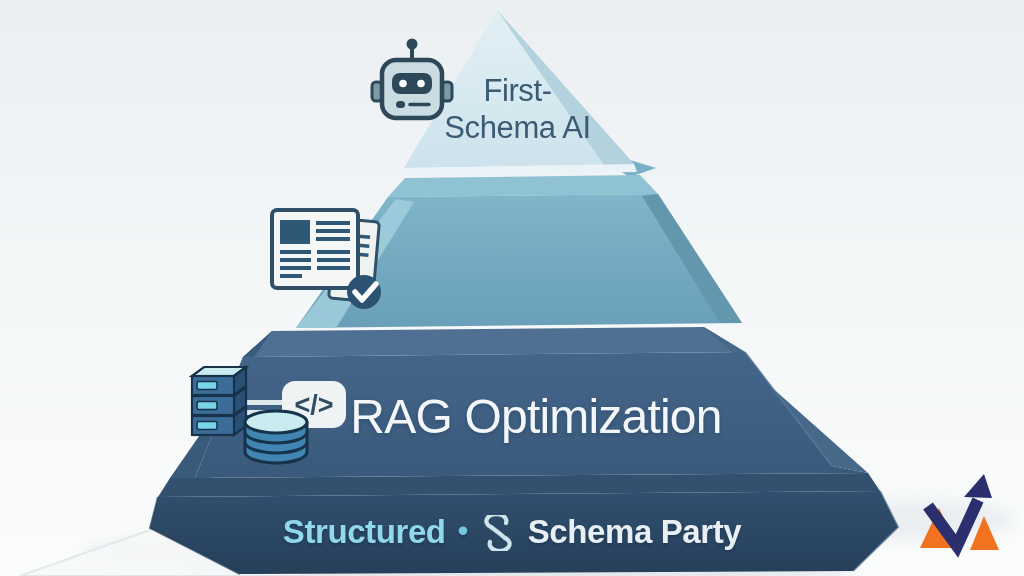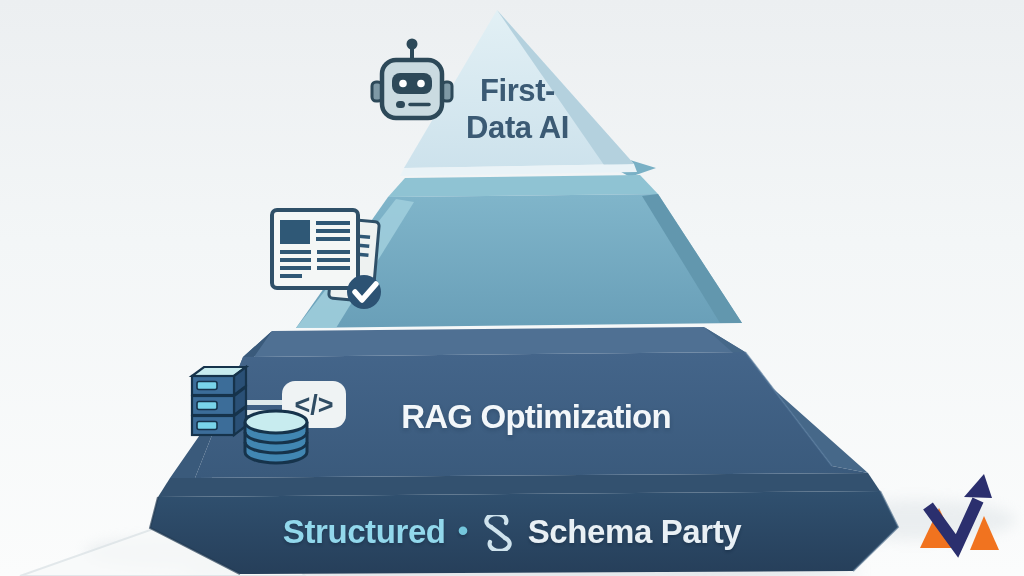--- a/index.html
+++ b/index.html
@@ -4,27 +4,27 @@
 <style>
   html,body{margin:0;padding:0;background:#dfe3e6;}
   .stage{
     position:relative;width:1024px;height:576px;overflow:hidden;
     font-family:"Liberation Sans","DejaVu Sans",sans-serif;
     background:linear-gradient(180deg,#eceff1 0%,#f3f6f7 42%,#fbfcfc 100%);
   }
   .stage svg{display:block;}
   .abs{position:absolute;}
   .lvl-label{
-    position:absolute;text-align:center;font-weight:700;letter-spacing:-0.4px;
+    position:absolute;text-align:center;font-weight:400;letter-spacing:-0.4px;
     user-select:none;
   }
   .l1-label{left:425px;top:72px;width:185px;font-size:31px;line-height:37px;color:#3b5a74;}
   .l2-label{left:398px;top:211px;width:320px;font-size:33px;line-height:38px;color:#e9f3f7;
     text-shadow:0 2px 3px rgba(20,45,65,.18);}
-  .l3-label{left:306px;top:392px;width:460px;font-size:33px;line-height:50px;color:#f3f7fa;
+  .l3-label{left:306px;top:392px;width:460px;font-size:48px;line-height:50px;color:#f3f7fa;
     letter-spacing:-0.8px;text-shadow:0 2px 4px rgba(15,35,55,.25);}
   .base-row{
     position:absolute;left:0;right:0;top:513px;display:flex;align-items:center;
     justify-content:center;gap:12px;font-weight:700;font-size:33px;letter-spacing:-0.4px;
     text-shadow:0 2px 3px rgba(10,28,45,.3);
   }
   .structured{color:#92d8ec;}
   .schema-markup{color:#e9f0f5;}
   .dot{color:#74c6dc;font-size:30px;line-height:30px;transform:translateY(-1px);}
   .schema-ic{margin-top:2px;}
@@ -158,21 +158,21 @@
     <g>
       <path d="M63,62 v30 a31,11 0 0 0 62,0 v-30" fill="#4186b2" stroke="#16334b" stroke-width="3"></path>
       <path d="M63,72 a31,11 0 0 0 62,0" fill="none" stroke="#16334b" stroke-width="3"></path>
       <path d="M63,82 a31,11 0 0 0 62,0" fill="none" stroke="#16334b" stroke-width="3"></path>
       <ellipse cx="94" cy="62" rx="31" ry="11" fill="#c8ecef" stroke="#16334b" stroke-width="3"></ellipse>
     </g>
   </svg>
 
   <div class="lvl-label l1-label">
     <div>First-</div>
-    <div>Data AI</div>
+    <div>Schema AI</div>
   </div>
   <div class="lvl-label l3-label">
     <div>RAG Optimization</div>
   </div>
 
   <div class="base-row">
     <span class="structured">Structured</span>
     <span class="dot">•</span>
     <svg class="schema-ic" width="36" height="36" viewBox="0 0 36 36">
       <g fill="none" stroke="#cfe3ed" stroke-width="4.2" stroke-linecap="round">

